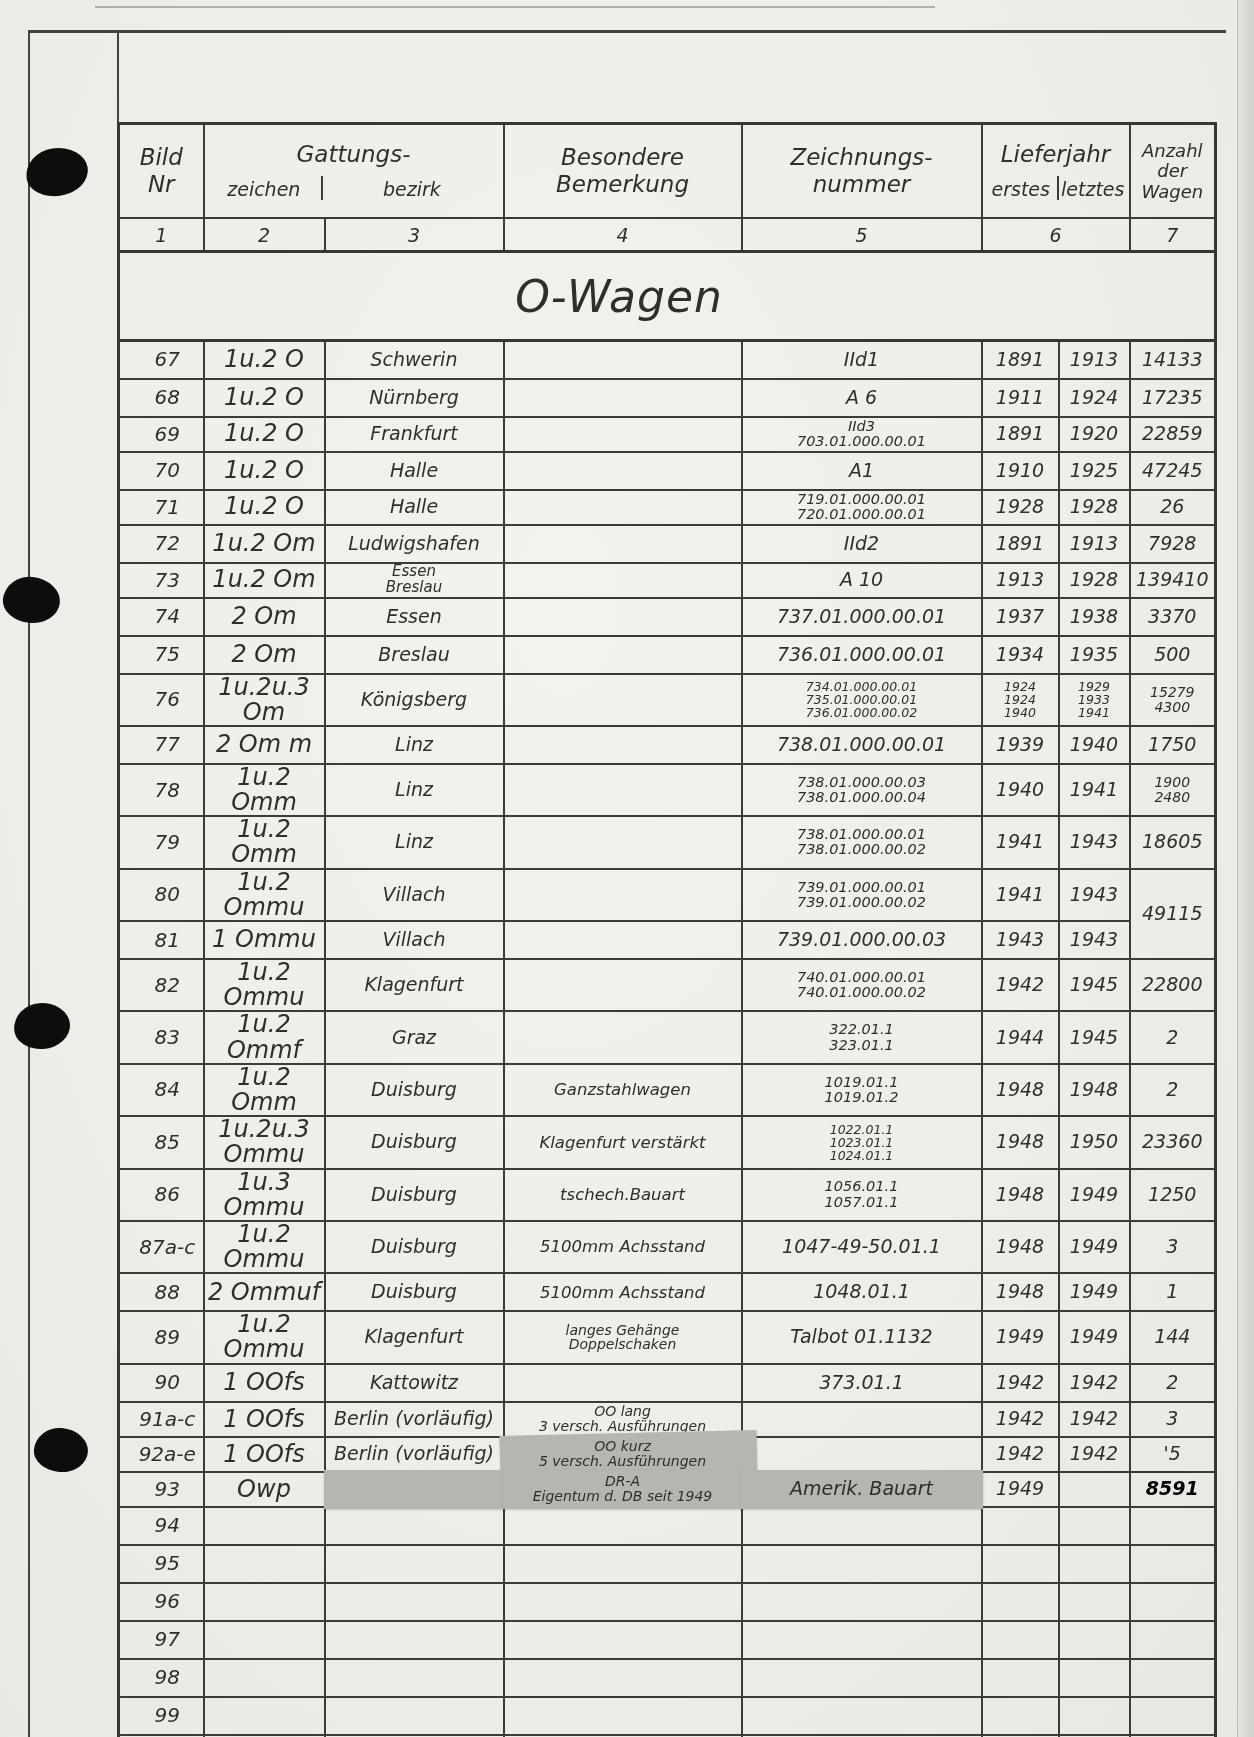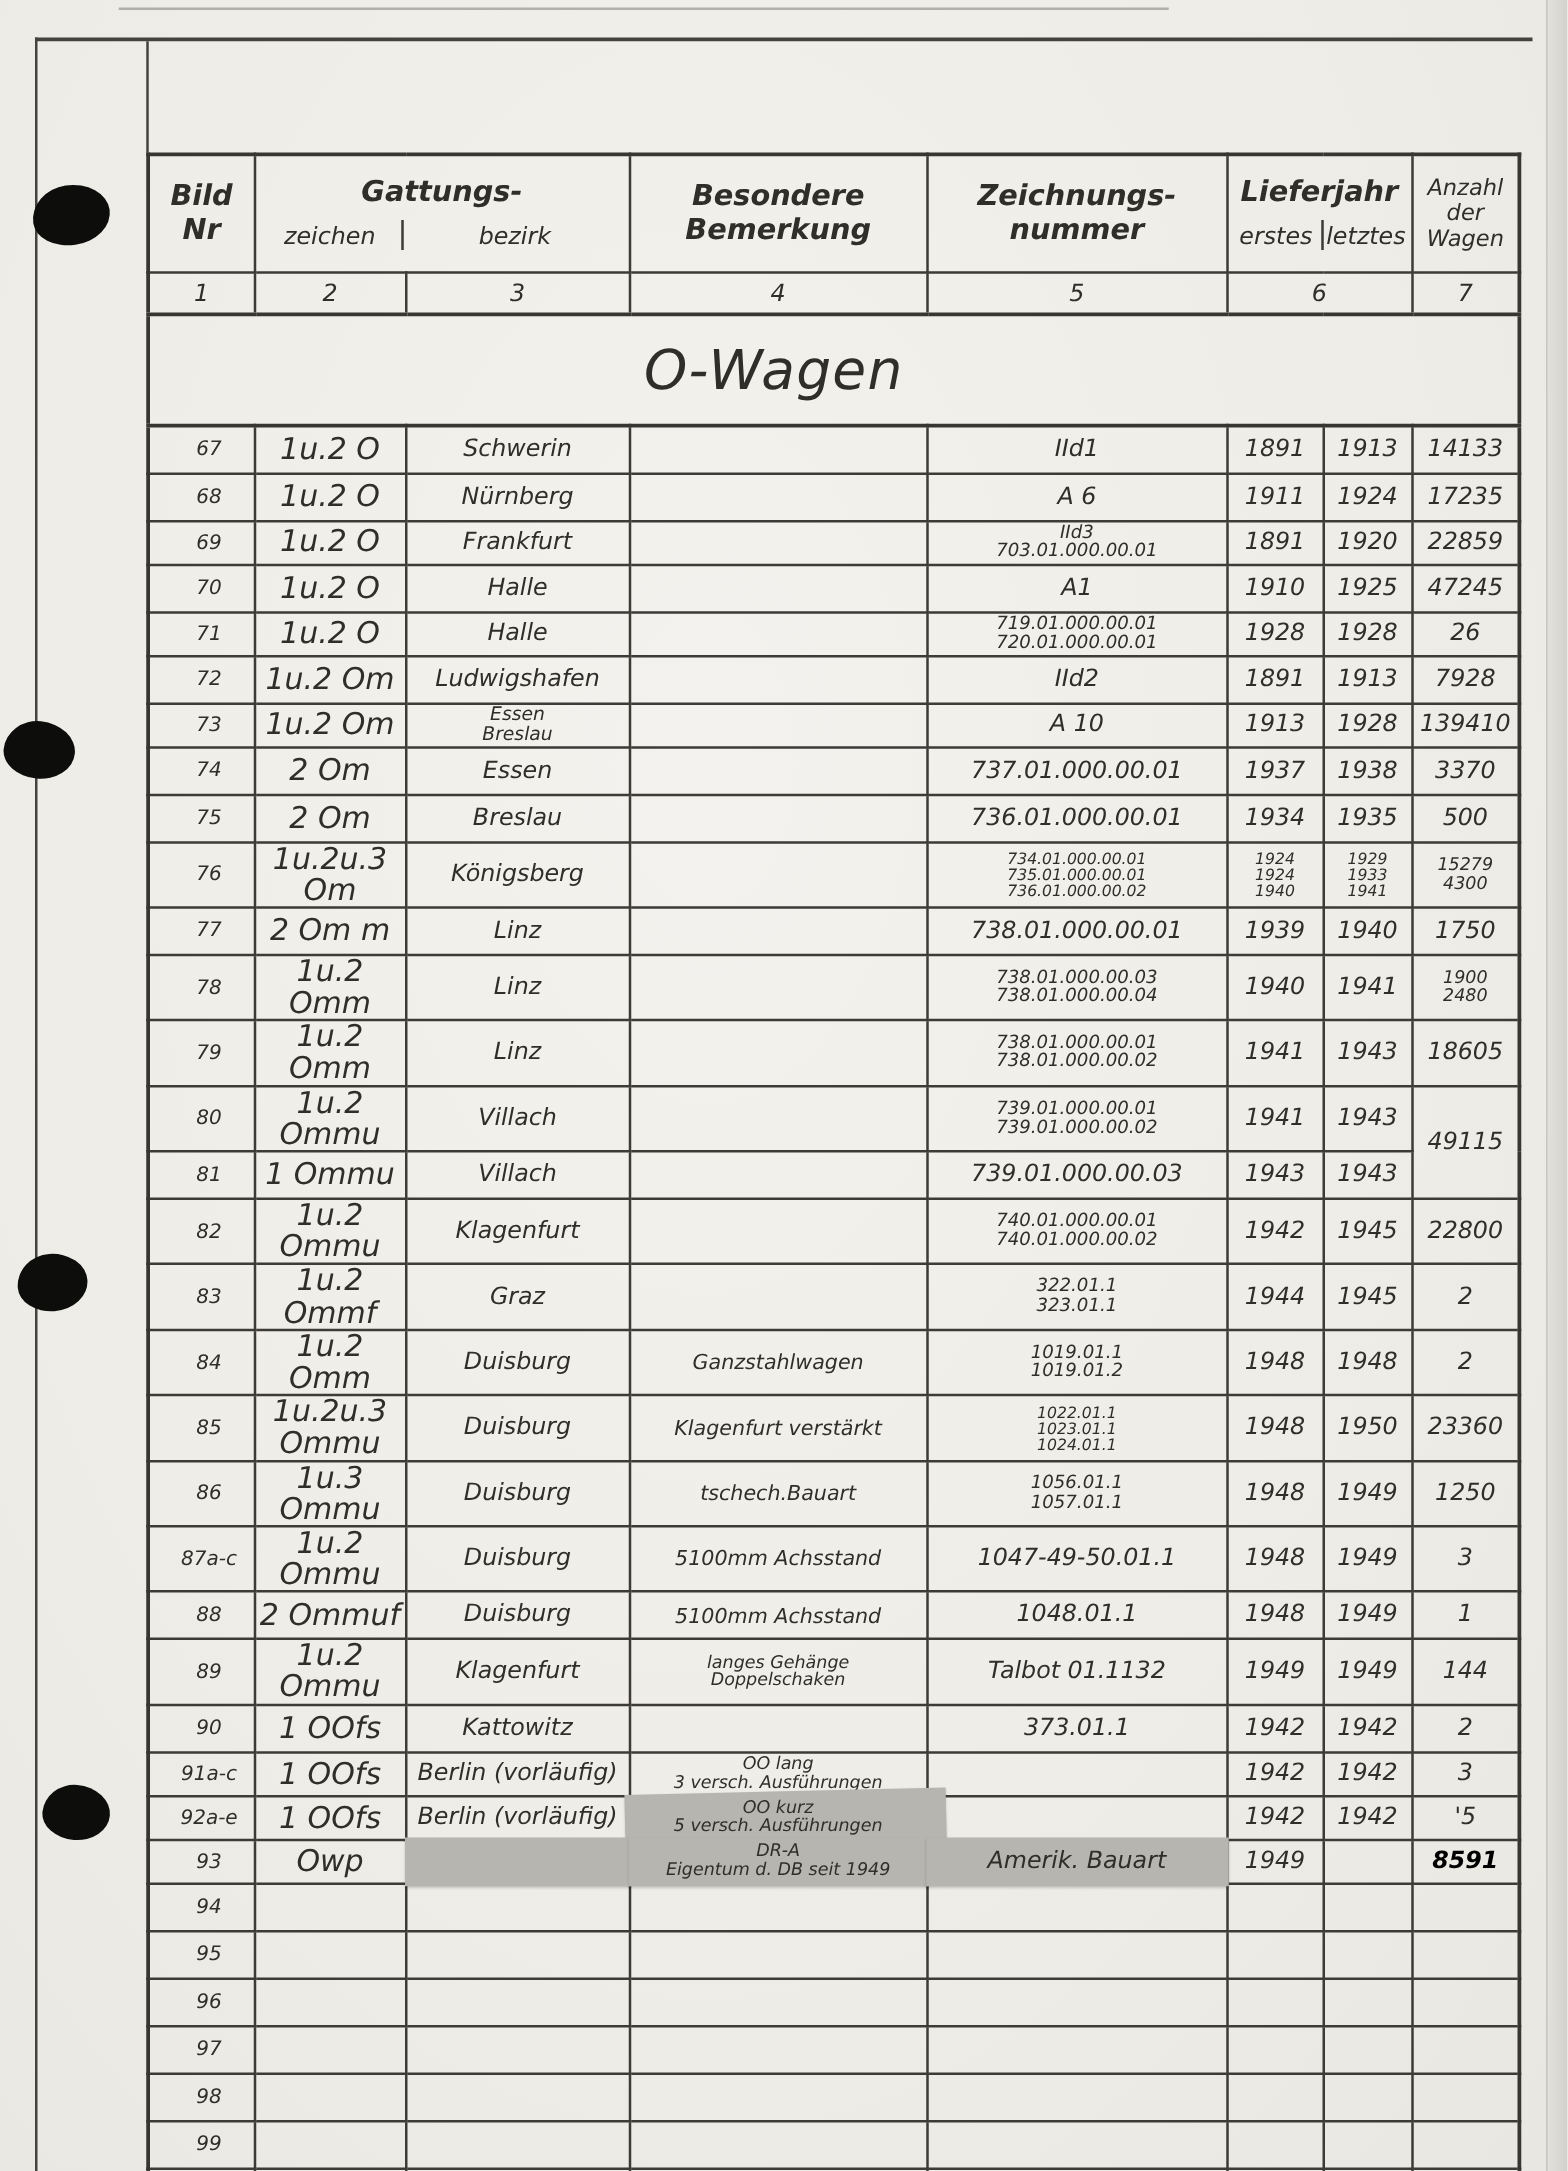--- a/index.html
+++ b/index.html
@@ -24,37 +24,37 @@
     position:absolute;left:117px;top:122px;width:1097px;height:1611px;
     border-collapse:collapse;table-layout:fixed;
     font-style:italic;color:#302e2a;
   }
   .sheet td,.sheet th{border:2px solid #3d3b37;padding:0 2px;text-align:center;vertical-align:middle;font-weight:normal;}
   table.sheet{border:3px solid #383632;}
   tr.h-num td{border-bottom:3px solid #383632;font-size:19px;height:31px;}
   tr.h-main th{height:92px;}
   tr.h-title td{border-bottom:3px solid #383632;height:86px;margin-left:28px;}
   .hstack{display:flex;flex-direction:column;justify-content:center;gap:1px;line-height:1.1;}
-  .h-lg{font-size:23px;font-weight:bold;}
+  .h-lg{font-size:23px;}
   .h-sm{font-size:18px;line-height:1.08;}
   .subrow{display:flex;align-items:flex-end;justify-content:center;}
   .subrow .sr{font-size:19px;line-height:1.1;}
   .subdiv{width:2px;height:24px;background:#3d3b37;align-self:center;margin-top:8px;}
   .g-zeichen{flex:0 0 39%;}
   .g-bezirk{flex:1;}
   .lj-erstes{flex:0 0 51%;}
   .lj-letztes{flex:1;margin-top:10px;}
   .title-cell{font-size:44px;font-weight:bold;letter-spacing:1px;}
   .title-cell .t{display:inline-block;transform:translateX(-48px);}
 
   tbody tr{height:38px;}
   tbody tr.tall{height:35px;}
   .lines{line-height:1.05;}
   .line{display:block;}
-  td.cell-bild-nr{font-size:16px;padding-left:14px;}
+  td.cell-bild-nr{font-size:20px;padding-left:14px;}
   td.cell-gattungszeichen{font-size:24px;}
   td.cell-gattungsbezirk{font-size:19px;}
   td.cell-gattungsbezirk.sz2{font-size:15px;}
   td.cell-bemerkung{font-size:16.5px;}
   td.cell-bemerkung.sz2{font-size:14px;}
   td.cell-zeichnungsnummer{font-size:19px;}
   td.cell-zeichnungsnummer.sz2{font-size:14.5px;margin-left:32px;}
   td.cell-zeichnungsnummer.sz3{font-size:12.5px;}
   td.cell-erstes,td.cell-letztes{font-size:19px;}
   td.cell-erstes.sz3,td.cell-letztes.sz3{font-size:12.5px;}

